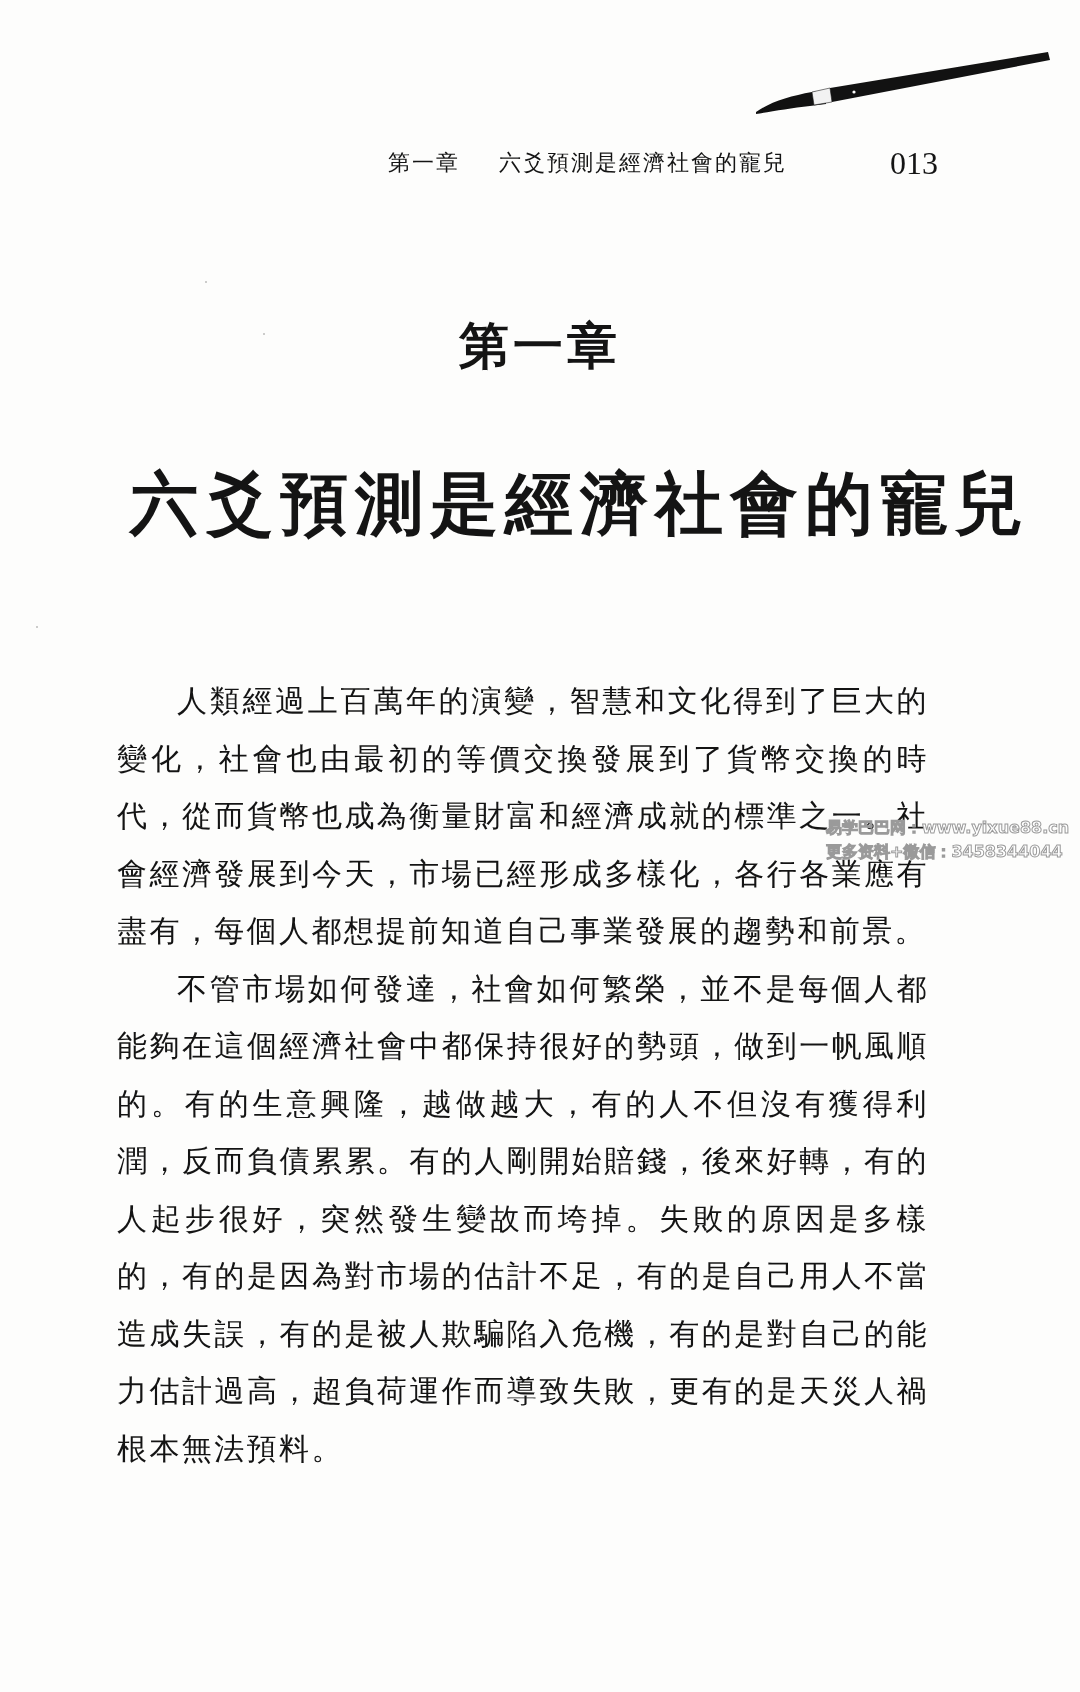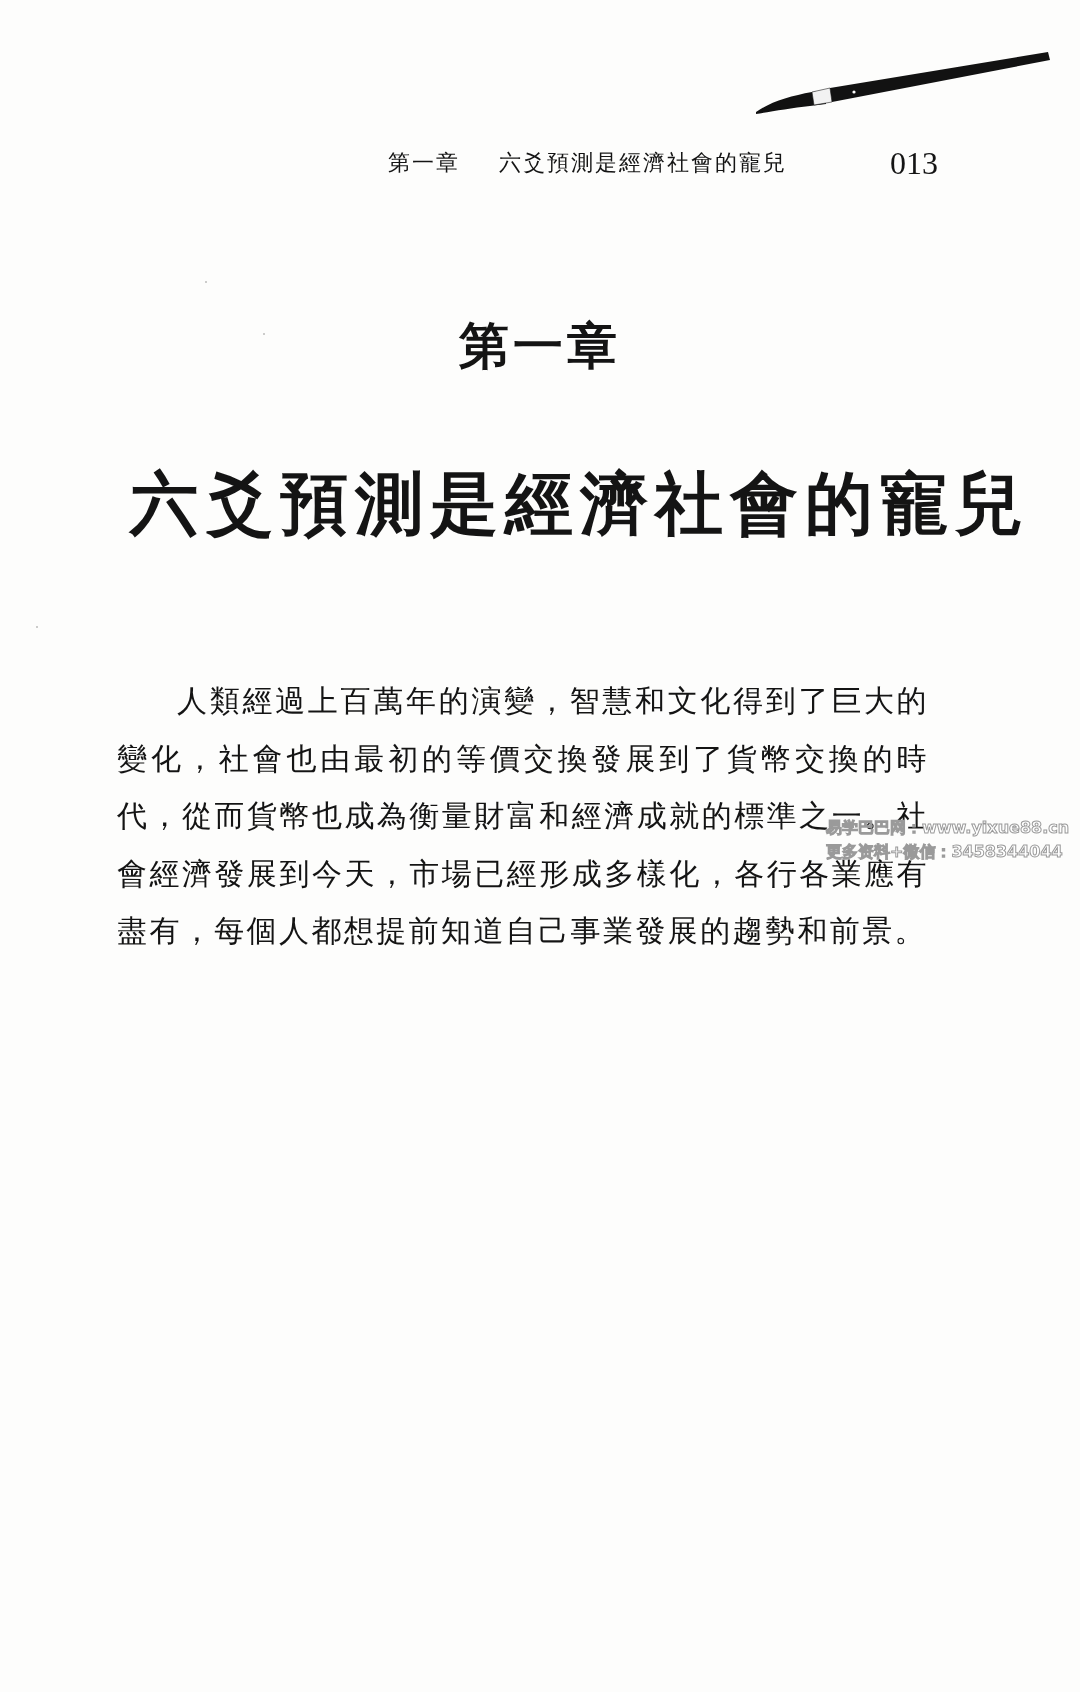--- a/index.html
+++ b/index.html
@@ -57,20 +57,21 @@
     <span class="chap">第一章</span>
     <span>六爻預測是經濟社會的寵兒</span>
     <span class="num">013</span>
   </div>
 
   <div class="chapter-label">第一章</div>
   <div class="chapter-title">六爻預測是經濟社會的寵兒</div>
 
   <div class="body-text">
     <p>人類經過上百萬年的演變，智慧和文化得到了巨大的變化，社會也由最初的等價交換發展到了貨幣交換的時代，從而貨幣也成為衡量財富和經濟成就的標準之一。社會經濟發展到今天，市場已經形成多樣化，各行各業應有盡有，每個人都想提前知道自己事業發展的趨勢和前景。</p>
+    <p>不管市場如何發達，社會如何繁榮，並不是每個人都能夠在這個經濟社會中都保持很好的勢頭，做到一帆風順的。有的生意興隆，越做越大，有的人不但沒有獲得利潤，反而負債累累。有的人剛開始賠錢，後來好轉，有的人起步很好，突然發生變故而垮掉。失敗的原因是多樣的，有的是因為對市場的估計不足，有的是自己用人不當造成失誤，有的是被人欺騙陷入危機，有的是對自己的能力估計過高，超負荷運作而導致失敗，更有的是天災人禍根本無法預料。</p>
   </div>
 
   <div class="watermark">
     <div>易学巴巴网：www.yixue88.cn</div>
     <div>更多资料+微信：3458344044</div>
   </div>
 
   <span class="speck" style="left:205px;top:281px"></span>
   <span class="speck" style="left:263px;top:333px"></span>
   <span class="speck" style="left:36px;top:626px"></span>

